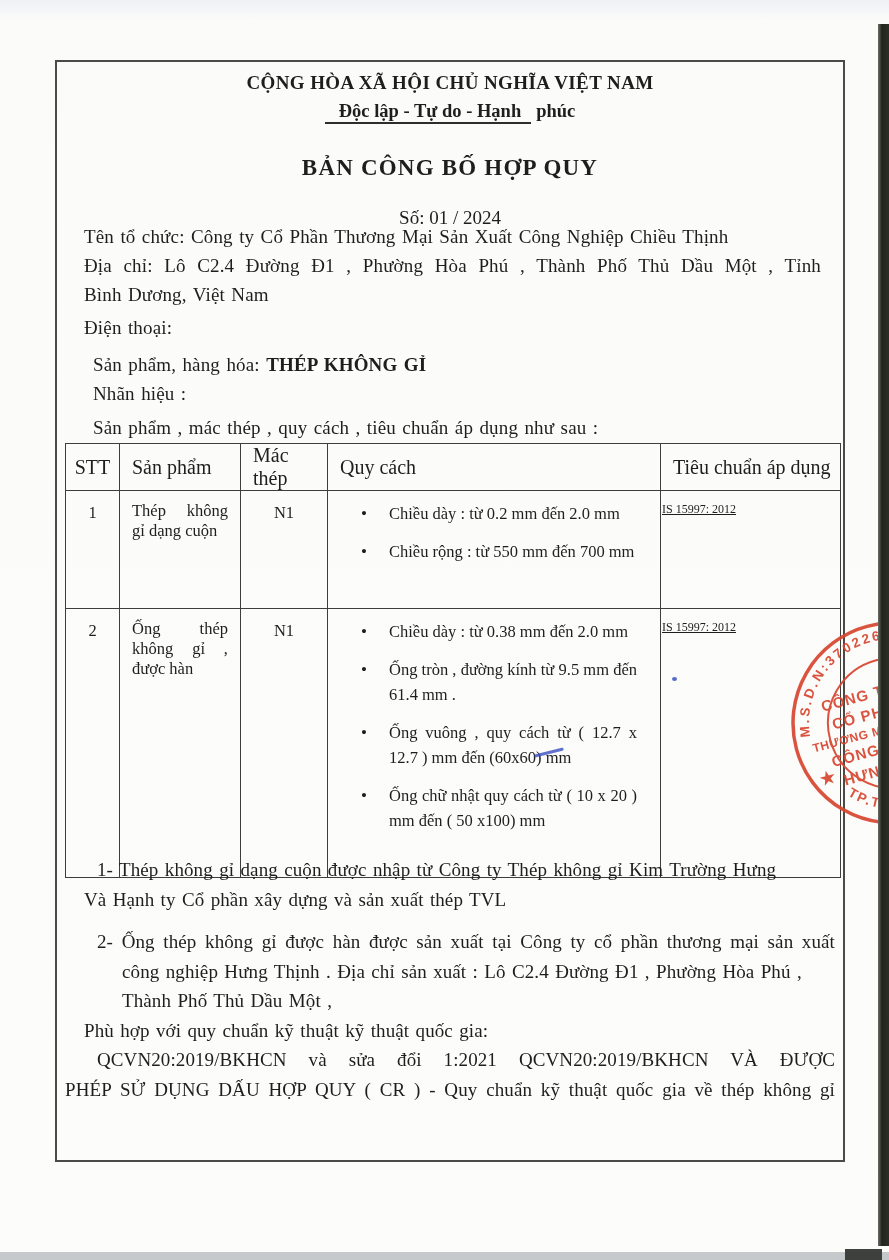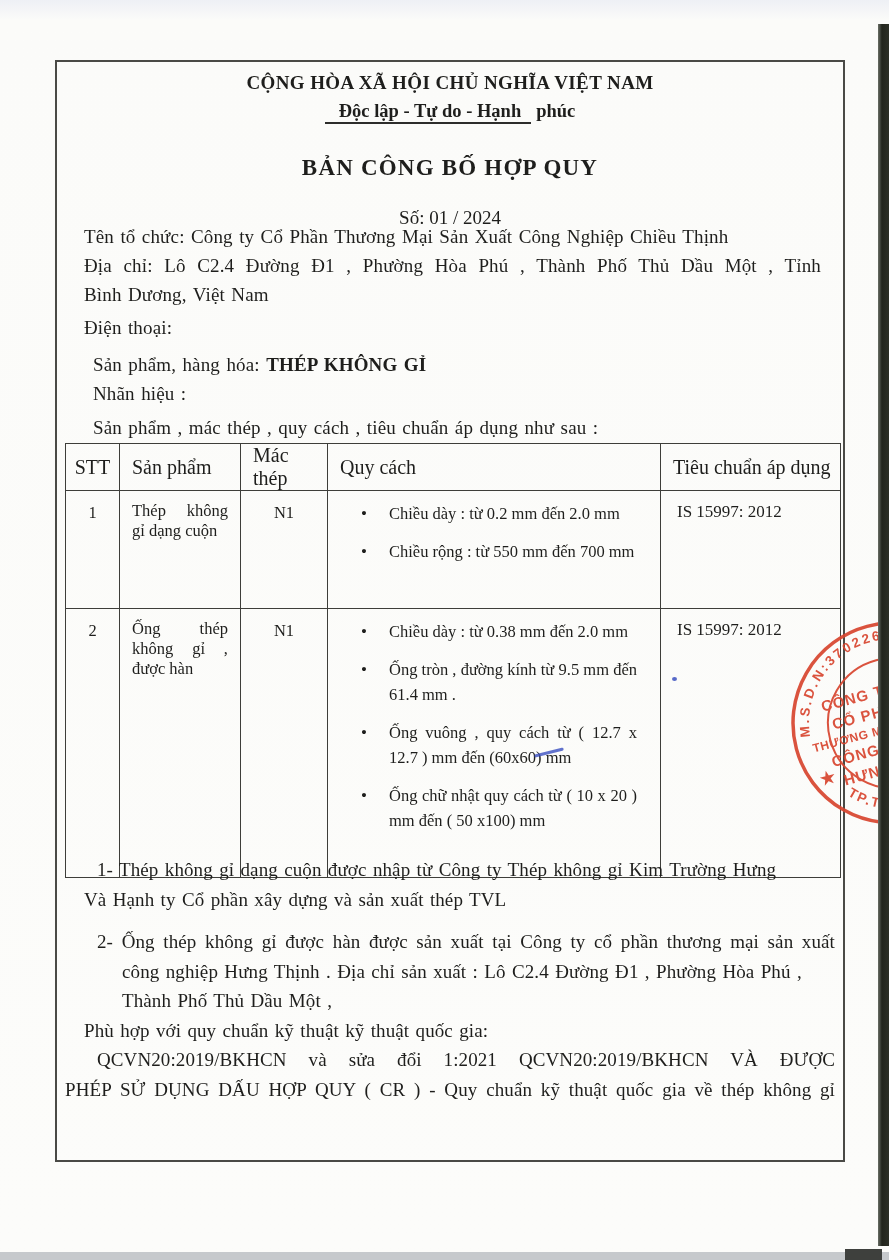--- a/index.html
+++ b/index.html
@@ -39,21 +39,21 @@
   }
   .doc-table col.c0{width:54px} .doc-table col.c1{width:121px}
   .doc-table col.c2{width:87px} .doc-table col.c3{width:333px}
   .doc-table col.c4{width:180px}
   .doc-table th, .doc-table td { border:1.6px solid #3e3e3a; font-weight:normal; }
   .doc-table th { height:44px; text-align:left; padding:0 6px 0 12px; font-size:20px; }
   .doc-table th.ctr { text-align:center; padding:0; }
   .doc-table td { vertical-align:top; }
   td.num, td.grade { text-align:center; padding-top:12px; }
   td.prod-cell { padding:10px 12px 12px 12px; text-align:justify; }
-  td.std-cell { padding:11px 6px 0 16px; font-size:17px; }
+  td.std-cell { padding:11px 6px 0 1px; font-size:12px;text-decoration:underline; }
   td.spec-cell ul { list-style:none; margin:9px 0 0 0; padding:0 0 0 60px; }
   td.spec-cell li { position:relative; width:248px; margin:0 0 12px 0; line-height:25.5px; text-align:justify; }
   td.spec-cell li::before { content:"•"; position:absolute; left:-28px; top:0; font-size:17px; }
   tr.r1 td { height:95px; }
   tr.r2 td { height:246px; }
 
   .notes { position:absolute; top:793px; left:27px; right:8px; font-size:19px; line-height:29.5px; word-spacing:1.5px; letter-spacing:.1px; }
   .notes .n-ind1 { padding-left:13px; }
   .notes .n-ind2 { padding-left:38px; }
   .notes .gap { margin-top:13px; }

